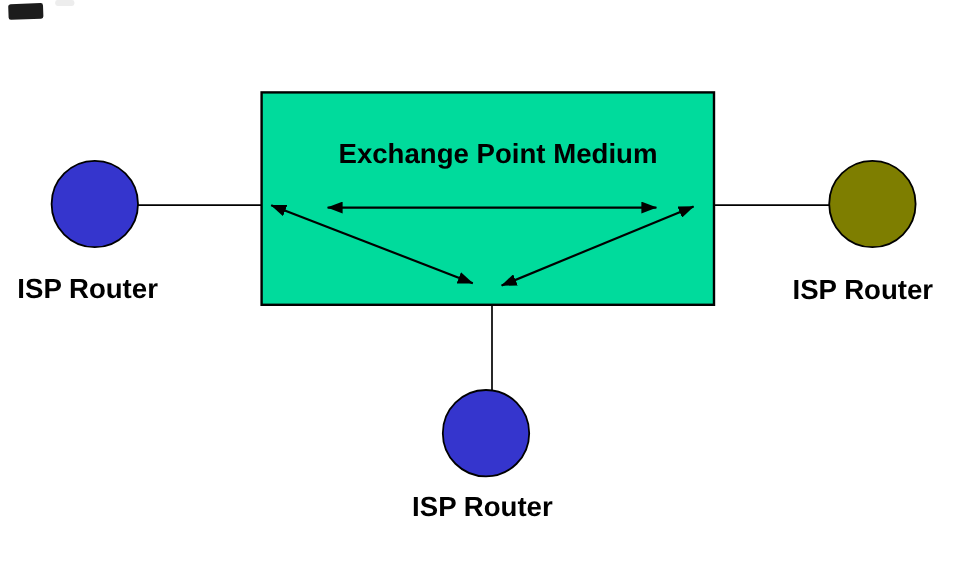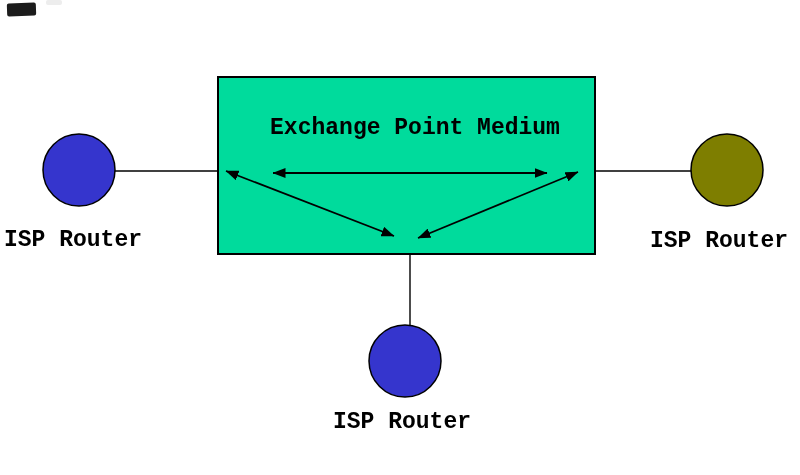--- a/index.html
+++ b/index.html
@@ -6,21 +6,21 @@
     margin: 0;
     padding: 0;
     background: #ffffff;
   }
   .canvas {
     position: relative;
     width: 800px;
     height: 475px;
     background: #ffffff;
     overflow: hidden;
-    font-family: Liberation Mono, monospace;
+    font-family: Liberation Sans, sans-serif;
   }
   .diagram-svg {
     position: absolute;
     left: 0;
     top: 0;
     width: 800px;
     height: 475px;
   }
   .corner-mark {
     position: absolute;

